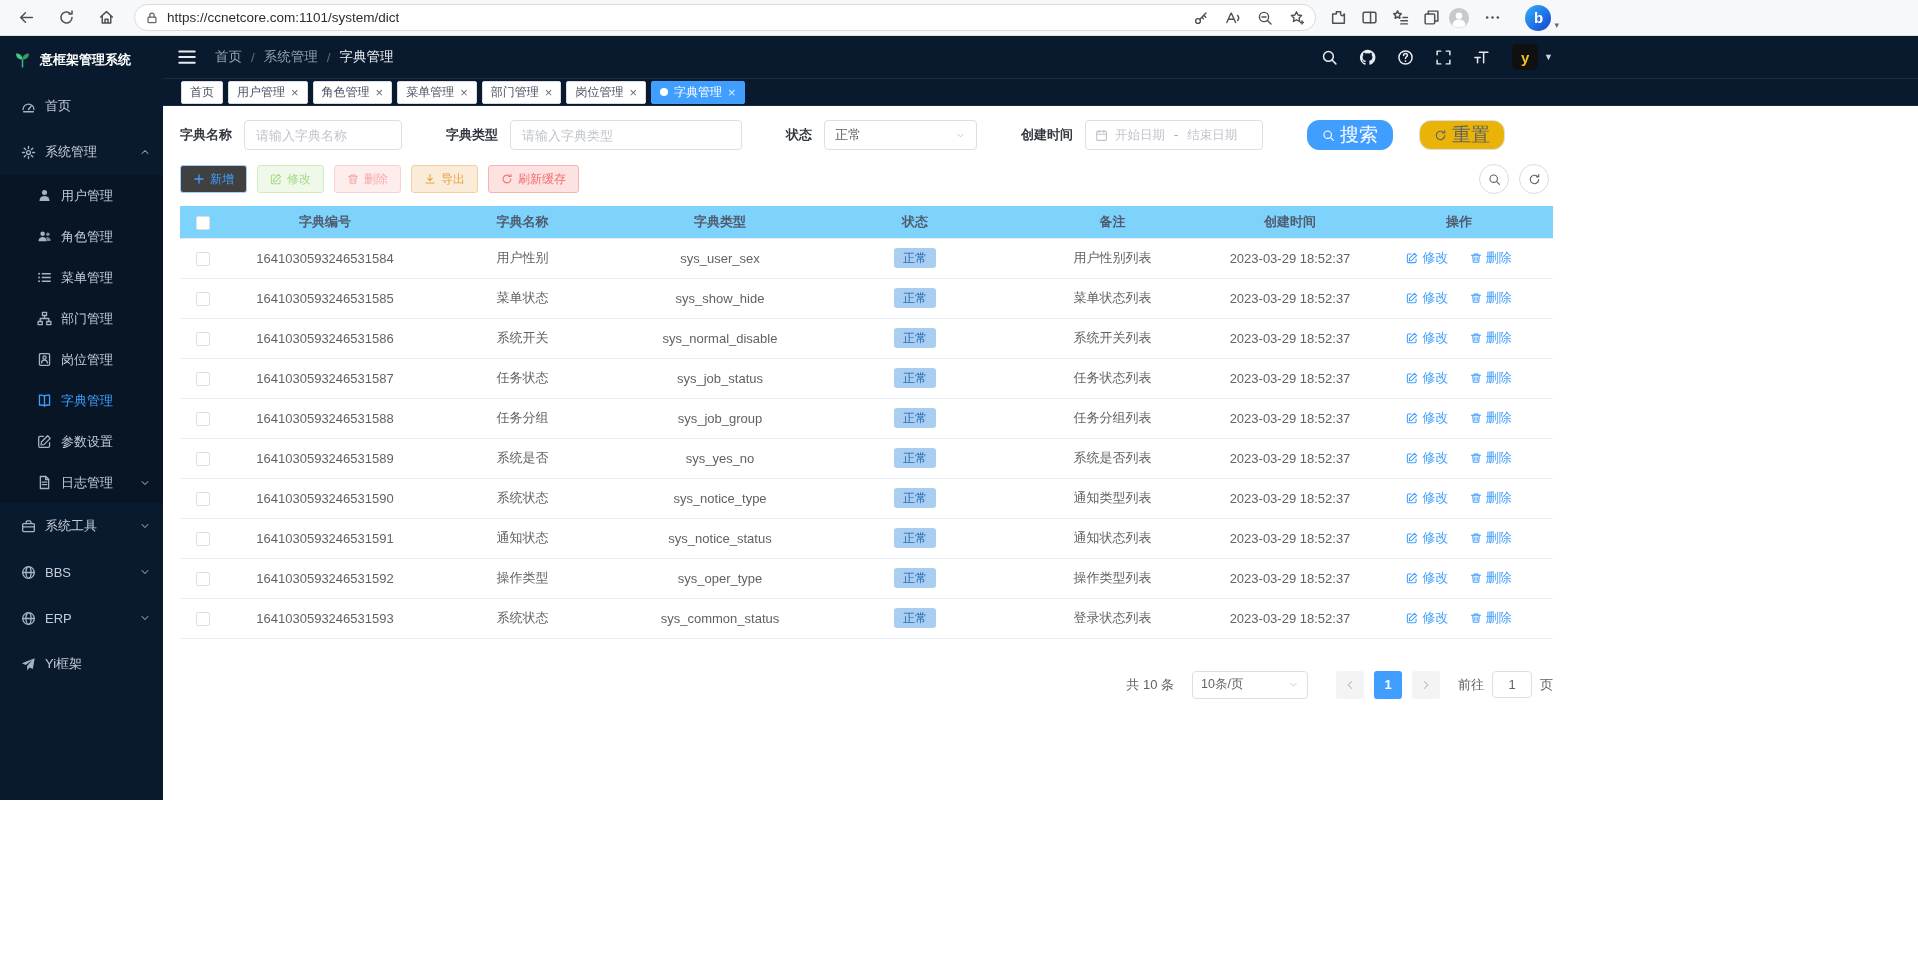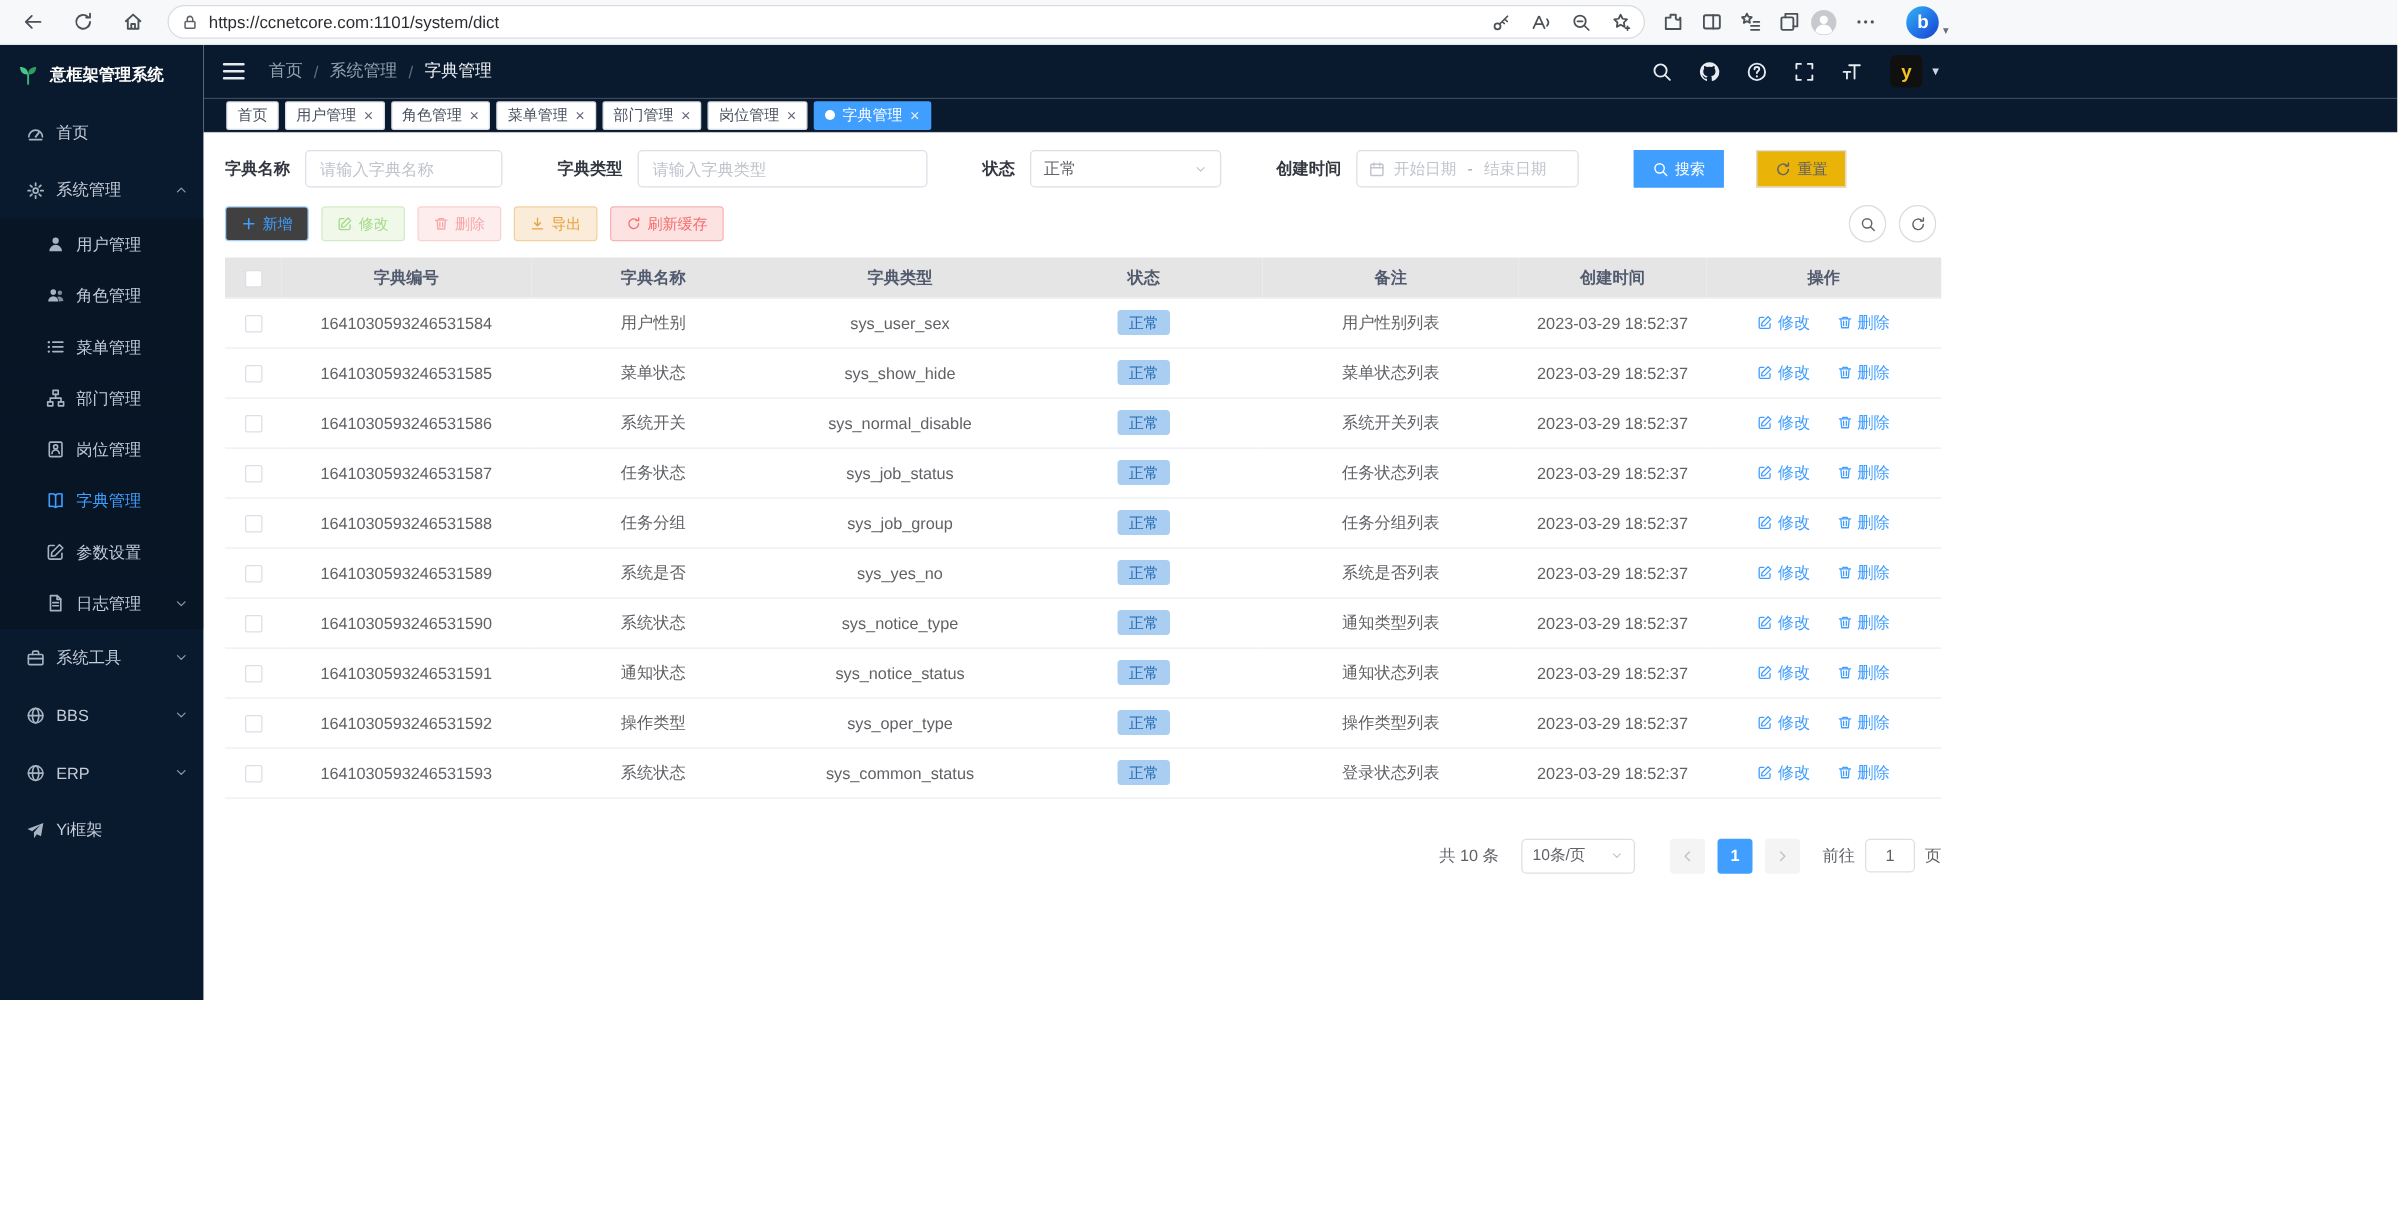--- a/index.html
+++ b/index.html
@@ -86,51 +86,51 @@
   .f-input { height:30px; border:1px solid #dcdfe6; border-radius:4px; padding:0 11px; font-size:13px; color:#606266; outline:none; font-family:inherit; }
   .f-input::placeholder { color:#c0c4cc; }
   .w-name { width:158px; } .w-type { width:232px; }
   .f-select { width:153px; height:30px; border:1px solid #dcdfe6; border-radius:4px; display:flex; align-items:center; padding:0 10px; font-size:13px; color:#606266; cursor:pointer; }
   .f-select .caret { margin-left:auto; width:11px; height:11px; color:#c0c4cc; }
   .f-select .caret svg { width:11px; height:11px; }
   .f-date { width:178px; height:30px; border:1px solid #dcdfe6; border-radius:4px; display:flex; align-items:center; padding:0 9px; font-size:12.5px; color:#c0c4cc; cursor:pointer; }
   .f-date .cal { width:13px; height:13px; margin-right:7px; color:#c0c4cc; }
   .f-date .cal svg { width:13px; height:13px; }
   .f-date .dsep { color:#9aa0a8; margin:0 9px; }
-  .btn { height:30px; border-radius:0; font-size:12px; display:flex; align-items:center; gap:5px; padding:0 14px; cursor:pointer; border:1px solid transparent; white-space:nowrap; font-family:inherit; }
+  .btn { height:30px; border-radius:12px; font-size:19px; display:flex; align-items:center; gap:5px; padding:0 14px; cursor:pointer; border:1px solid transparent; white-space:nowrap; font-family:inherit; }
   .btn svg { width:13px; height:13px; }
   .btn-search { background:#409eff; border-color:#409eff; color:#ffffff; margin-right:26px; }
   .btn-reset { background:#eab308; border-color:#dcdfe6; color:#606266; }
 
   .toolbar-row { display:flex; align-items:center; margin-top:14px; }
   .tb-btn { height:28px; padding:0 12px; font-size:12px; border-radius:3px; display:flex; align-items:center; gap:5px; margin-right:10px; cursor:pointer; border:1px solid; white-space:nowrap; }
   .tb-btn svg { width:12px; height:12px; }
   .tb-add { color:#409eff; background:#404040; border-color:#a0cfff; }
   .tb-edit { color:#67c23a; background:#e7f6dc; border-color:#b3e19d; opacity:.6; }
   .tb-del { color:#f56c6c; background:#fde2e2; border-color:#f8b4b4; opacity:.6; }
   .tb-exp { color:#e6a23c; background:#faecd8; border-color:#f3d19e;align-items:center; }
   .tb-cache { color:#f56c6c; background:#fde2e2; border-color:#f8b4b4; }
   .tool-circles { margin-left:auto; display:flex; gap:10px; padding-right:4px; }
   .circle-btn { width:30px; height:30px; border-radius:50%; border:1px solid #d9dce0; background:#fff; color:#606266; display:flex; align-items:center; justify-content:center; cursor:pointer; }
   .circle-btn svg { width:13px; height:13px; }
 
   
   table.dict { width:1373px; border-collapse:collapse; margin-top:12px; table-layout:fixed; }
-  .dict thead th { background:#e5e5e5; height:32px; font-size:13px; font-weight:bold; color:#515a6e; border-bottom:1px solid #e8eaec; padding:0; }
+  .dict thead th { background:#7dd3fc; height:32px; font-size:13px; font-weight:bold; color:#515a6e; border-bottom:1px solid #e8eaec; padding:0; }
   .dict tbody td { height:40px; font-size:13px; color:#606266; border-bottom:1px solid #ebeef5; text-align:center; padding:0; white-space:nowrap; overflow:hidden; }
   .checkbox { width:14px; height:14px; border:1px solid #dcdfe6; border-radius:2px; display:inline-block; background:#fff; cursor:pointer; vertical-align:middle; }
   .c-type { color:#409eff; cursor:pointer; }
   .tag { display:inline-block; background:#a9cef2; color:#2569b2; font-size:12px; padding:2px 9px; border-radius:3px; line-height:16px; }
   .op { color:#409eff; display:inline-flex; align-items:center; gap:4px; margin:0 9px; cursor:pointer; }
   .op svg { width:12px; height:12px; }
 
   
   .pagination { width:1373px; display:flex; align-items:center; justify-content:flex-end; margin-top:32px; font-size:13px; color:#606266; }
   .pg-total { margin-right:18px; }
-  .page-size { width:91px; height:28px; border:1px solid #dcdfe6; border-radius:4px; display:flex; align-items:center; padding:0 8px; font-size:12.5px; color:#606266; cursor:pointer; margin-right:22px; }
+  .page-size { width:116px; height:28px; border:1px solid #dcdfe6; border-radius:4px; display:flex; align-items:center; padding:0 8px; font-size:12.5px; color:#606266; cursor:pointer; margin-right:22px; }
   .page-size .caret { margin-left:auto; width:11px; height:11px; color:#c0c4cc; }
   .page-size .caret svg { width:11px; height:11px; }
   .pg-btn { width:28px; height:28px; background:#f4f4f5; border-radius:3px; display:flex; align-items:center; justify-content:center; color:#c0c4cc; cursor:pointer; }
   .pg-btn svg { width:12px; height:12px; }
   .pg-num { width:28px; height:28px; background:#409eff; color:#fff; border-radius:3px; display:flex; align-items:center; justify-content:center; font-weight:bold; margin:0 10px; cursor:pointer; }
   .pg-prev { margin-left:6px; }
   .goto-label { margin:0 8px 0 18px; }
   .goto-input { width:40px; height:27px; border:1px solid #dcdfe6; border-radius:4px; text-align:center; font-size:13px; color:#606266; outline:none; font-family:inherit; }
   .goto-suffix { margin-left:8px; }
 </style>

